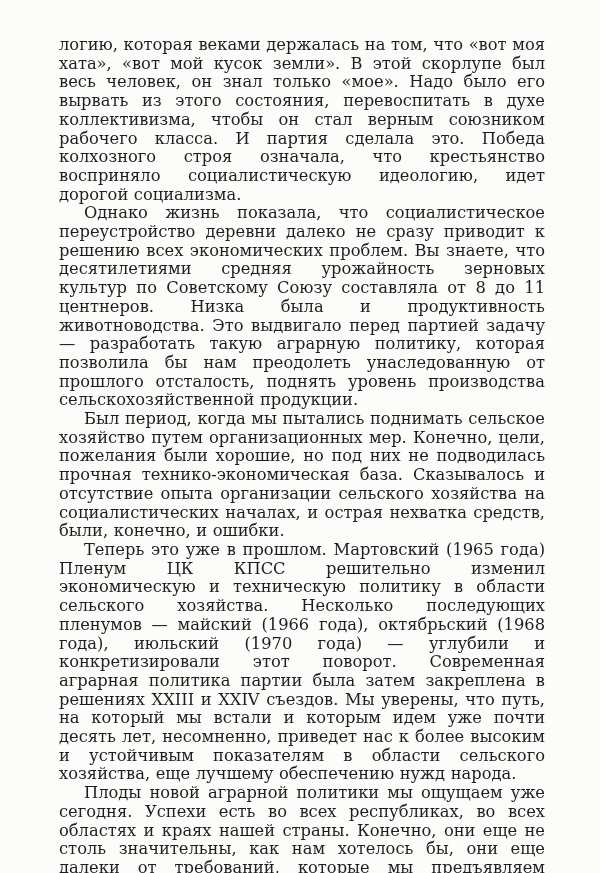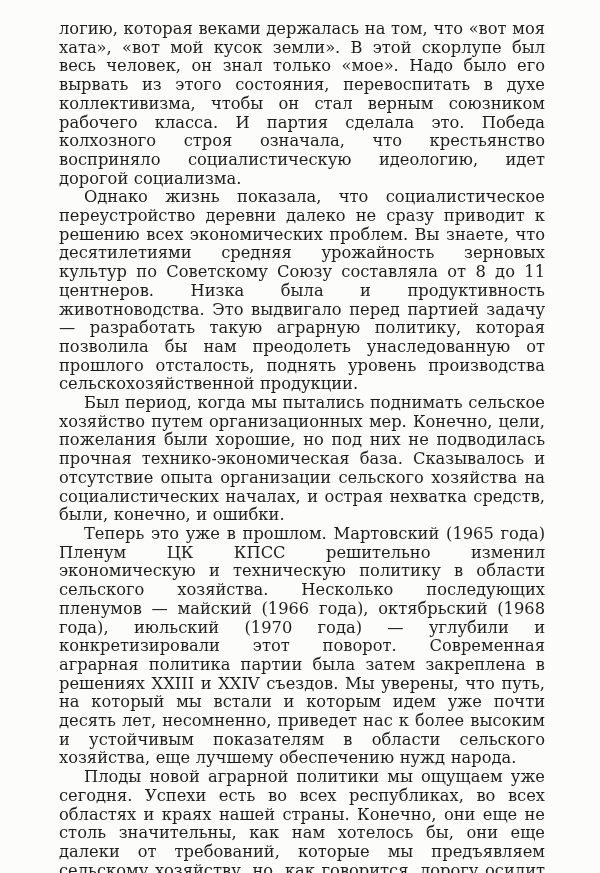--- a/index.html
+++ b/index.html
@@ -9,21 +9,21 @@
   body {
     width: 600px;
     height: 873px;
     background: #fbfbf8;
     overflow: hidden;
   }
   .scan-page {
     box-sizing: border-box;
     width: 600px;
     height: 873px;
-    padding: 20px 55px 0 59px;
+    padding: 36px 55px 0 59px;
     background: #fcfcfa;
     font-family: "DejaVu Serif", "Liberation Serif", serif;
     font-size: 16.3px;
     line-height: 18.7px;
     color: #1e1e1e;
     text-align: justify;
   }
   .para {
     margin: 0;
     text-indent: 25px;

